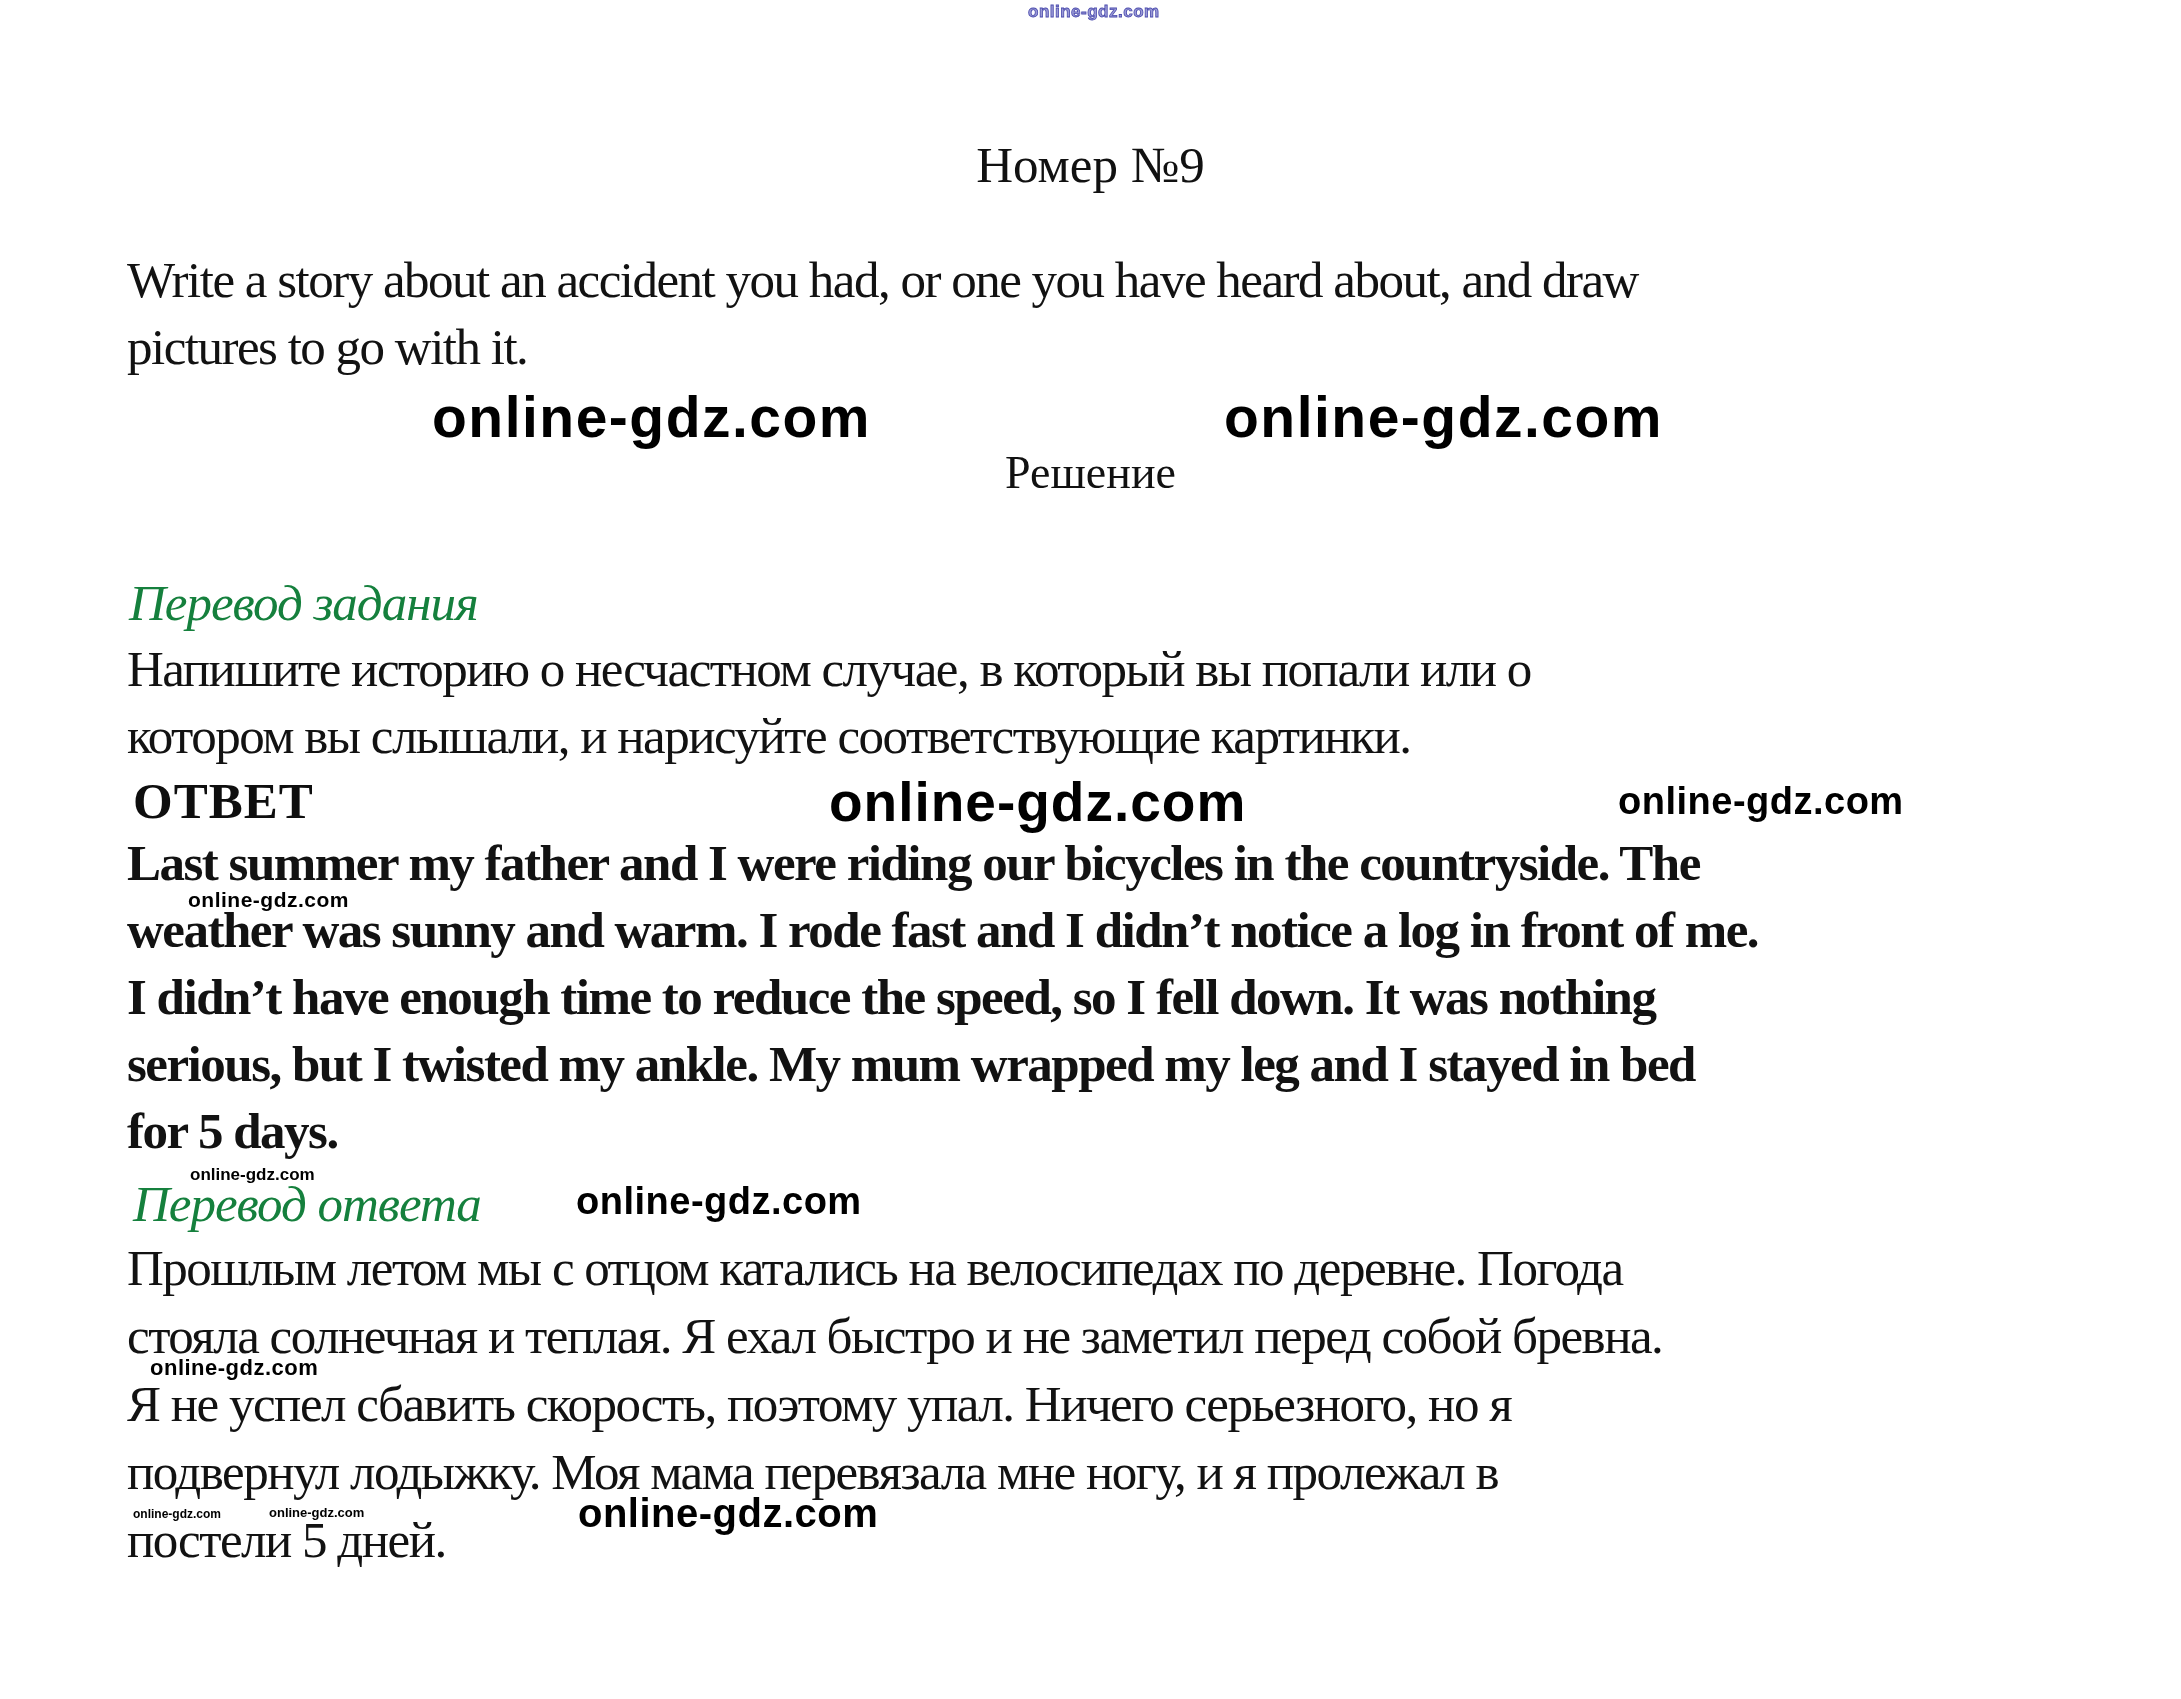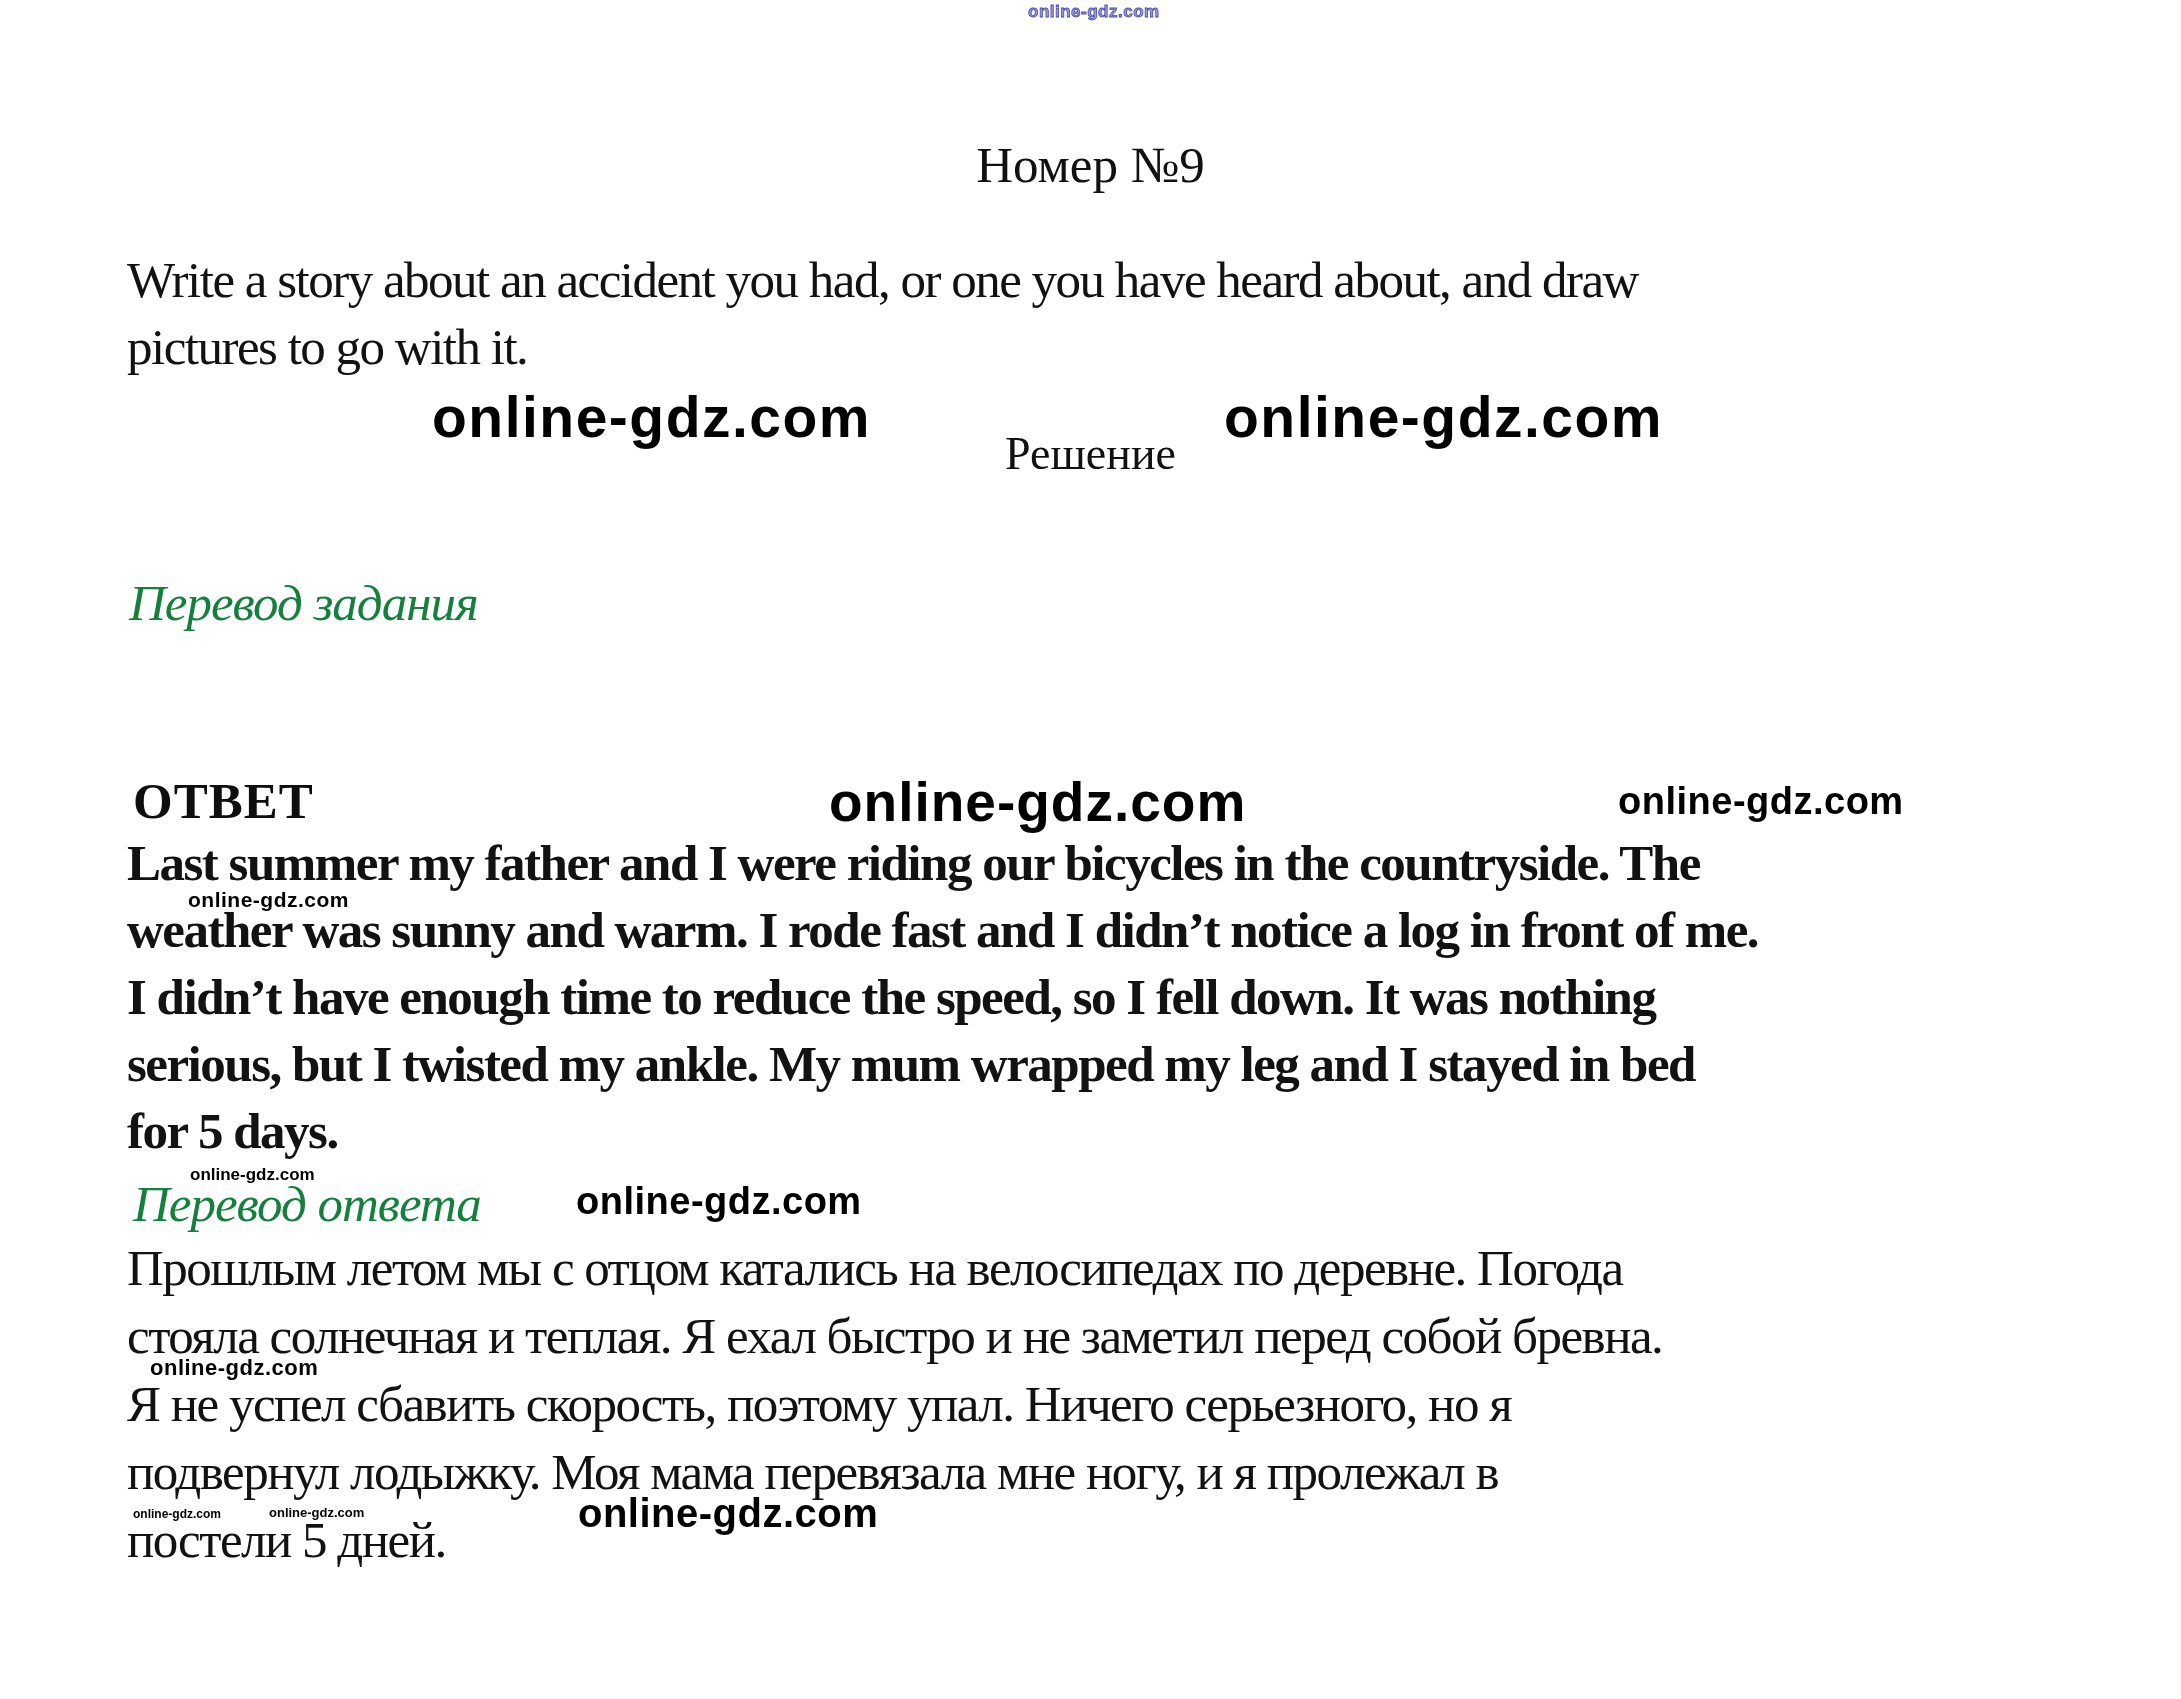--- a/index.html
+++ b/index.html
@@ -83,24 +83,26 @@
   <div class="abs wm wm-outline" style="left:1028px; top:2px;">online-gdz.com</div>
 
   <h1 class="abs center title" style="top:137px;">Номер №9</h1>
 
   <div class="abs para" style="left:127px; top:247px;">Write a story about an accident you had, or one you have heard about, and draw
 pictures to go with it.</div>
 
   <div class="abs wm" style="left:432px; top:386px; font-size:57px; letter-spacing:1.5px;">online-gdz.com</div>
   <div class="abs wm" style="left:1224px; top:386px; font-size:57px; letter-spacing:1.5px;">online-gdz.com</div>
 
-  <div class="abs center solution-heading" style="top:428px;">Решение</div>
+  <div class="abs center solution-heading" style="top:447px;">Решение</div>
 
   <div class="abs heading-italic" style="left:129px; top:576px;">Перевод задания</div>
 
+  <div class="abs para" style="left:127px; top:636px;">Напишите историю о несчастном случае, в который вы попали или о
+котором вы слышали, и нарисуйте соответствующие картинки.</div>
 
   <div class="abs heading-bold" style="left:133px; top:774px;">ОТВЕТ</div>
   <div class="abs wm" style="left:829px; top:772px; font-size:55px; letter-spacing:1px;">online-gdz.com</div>
   <div class="abs wm" style="left:1618px; top:780px; font-size:38px;">online-gdz.com</div>
 
   <div class="abs wm" style="left:188px; top:888px; font-size:21px;">online-gdz.com</div>
 
   <div class="abs para" style="left:127px; top:830px;font-weight:bold;">Last summer my father and I were riding our bicycles in the countryside. The
 weather was sunny and warm. I rode fast and I didn’t notice a log in front of me.
 I didn’t have enough time to reduce the speed, so I fell down. It was nothing

